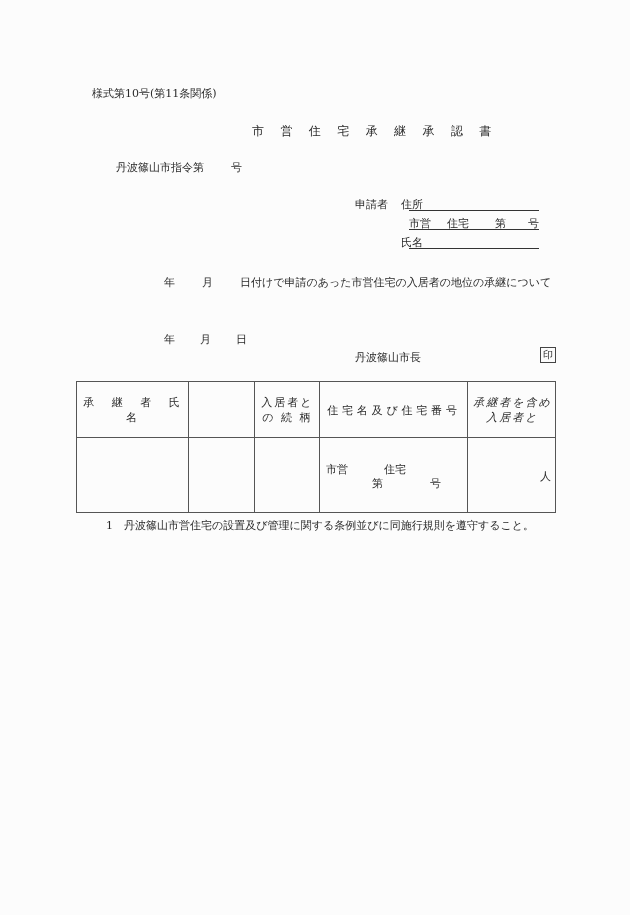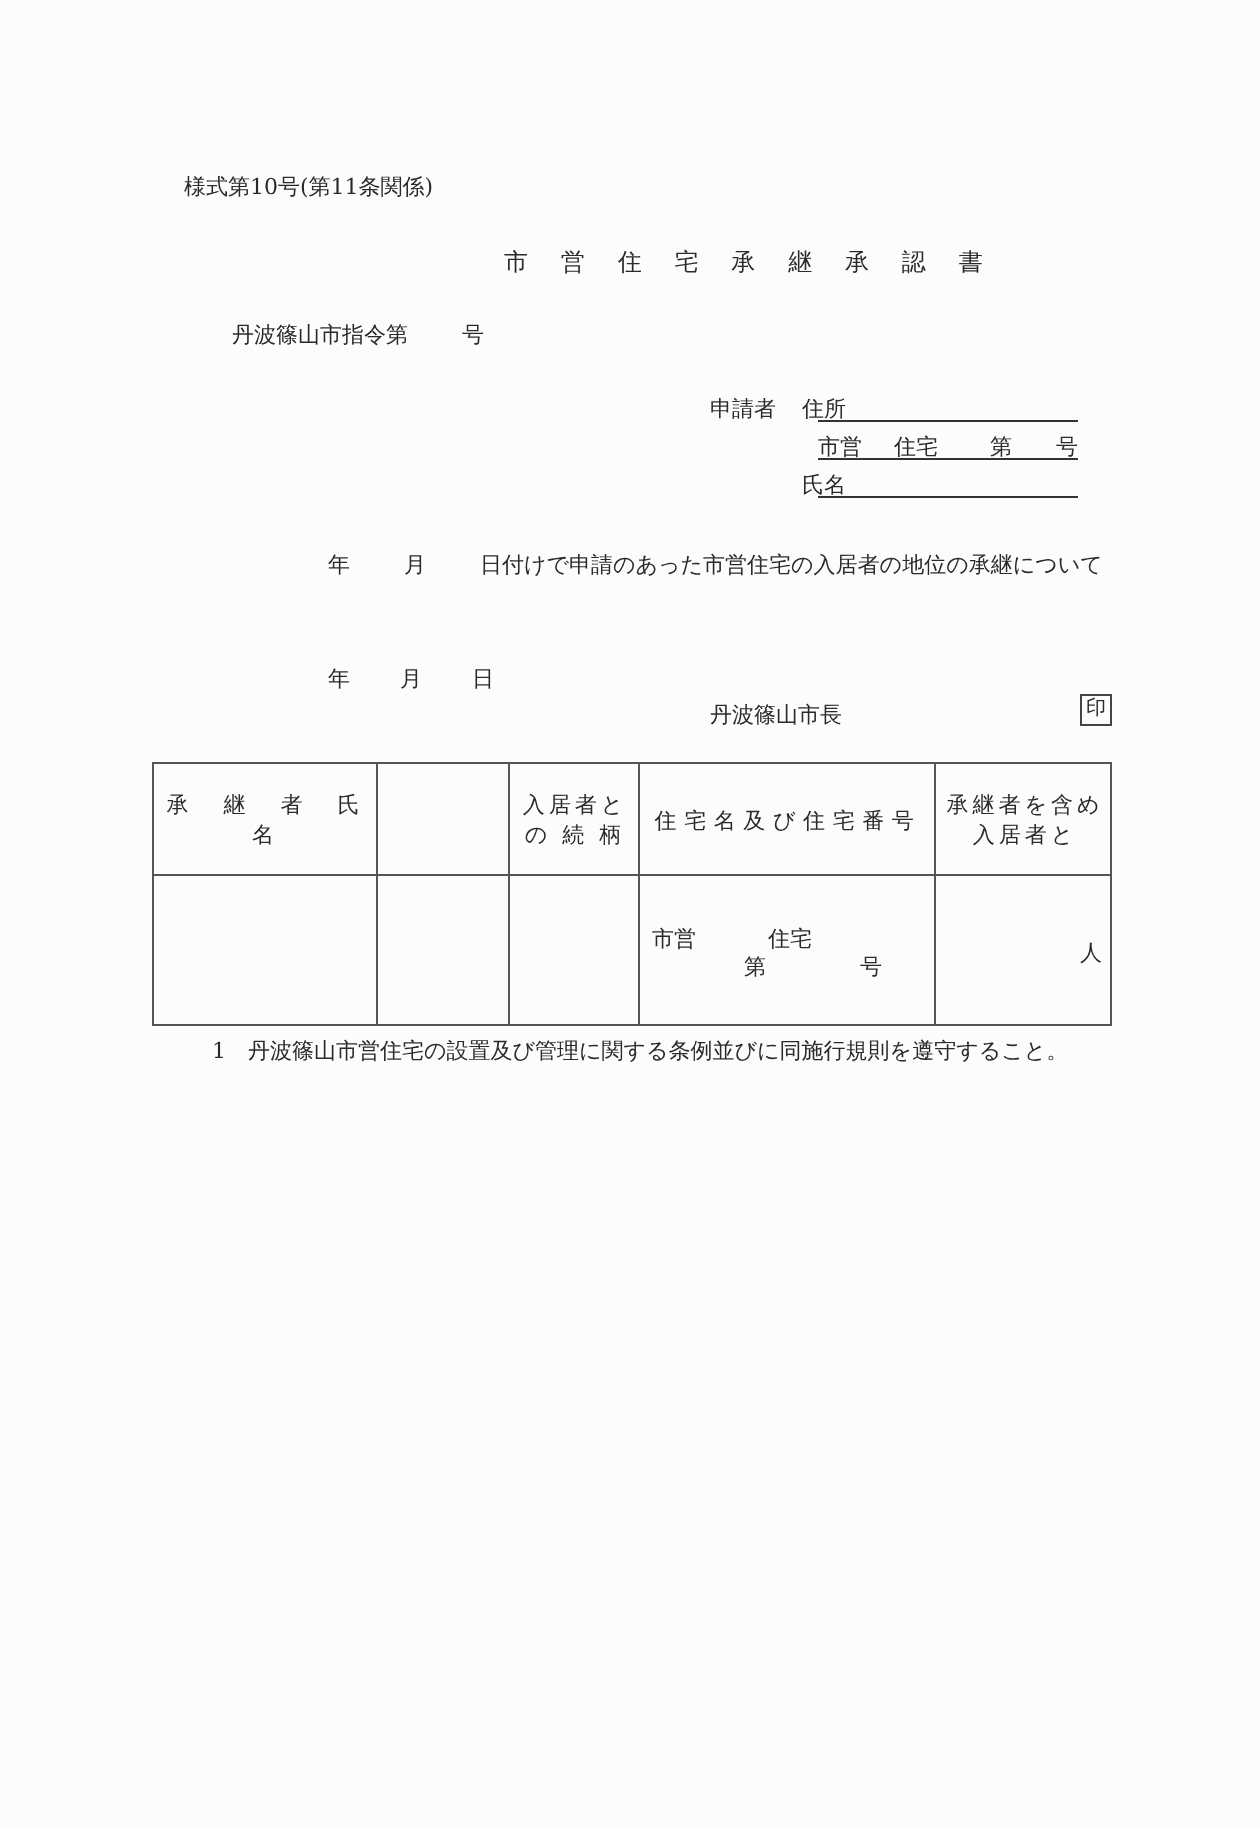--- a/index.html
+++ b/index.html
@@ -71,21 +71,21 @@
       align-items: center;
       justify-content: center;
       text-align: center;
       font-size: 11px;
       line-height: 15px;
     }
     .hdr-1 { left: 0; top: 0; width: 112px; height: 56px; letter-spacing: 7px; padding-left: 4px; box-sizing: border-box; }
     .hdr-2 { left: 112px; top: 0; width: 66px; height: 56px; letter-spacing: 2px; }
     .hdr-3 { left: 178px; top: 0; width: 65px; height: 56px; letter-spacing: 2px; }
     .hdr-4 { left: 243px; top: 0; width: 148px; height: 56px; letter-spacing: 3.8px; }
-    .hdr-5 { left: 391px; top: 0; width: 89px; height: 56px; letter-spacing: 2px; }
+    .hdr-5 { left: 391px; top: 0; width: 89px; height: 56px; letter-spacing: 2px; font-style: italic; }
 
     .body-housing { position: absolute; left: 243px; top: 56px; width: 148px; height: 75px; }
     .body-housing span { position: absolute; font-size: 11px; }
     .body-count { position: absolute; left: 391px; top: 56px; width: 89px; height: 75px; }
     .body-count span { position: absolute; right: 6px; top: 31px; font-size: 11px; }
 
     .condition { left: 90px; top: 518px; font-size: 11px; }
     .condition .num { display: inline-block; width: 18px; }
   </style>
 </head>

